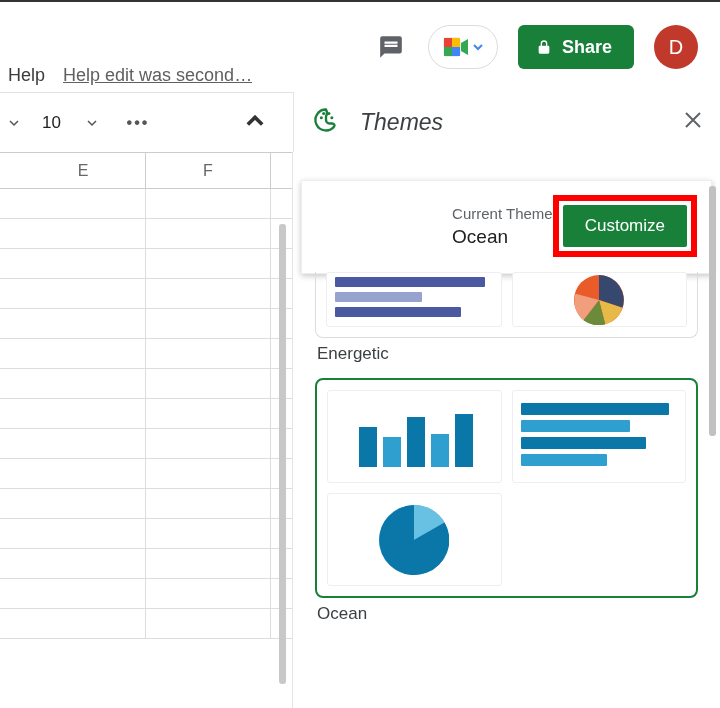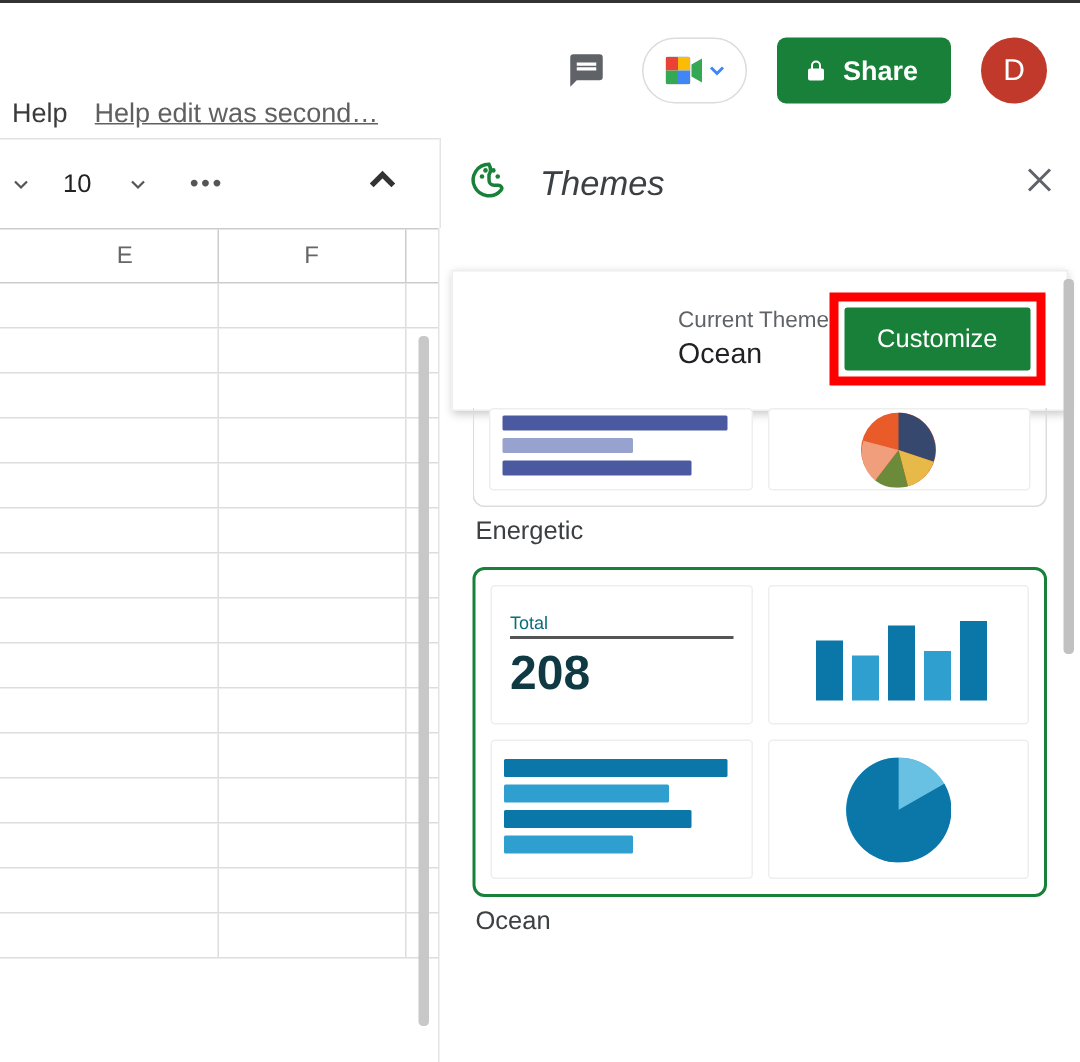--- a/index.html
+++ b/index.html
@@ -275,26 +275,20 @@
             <path d="M16 16 L31 21 A16 16 0 0 1 20 31.5 Z" fill="#e7b948"></path>
             <path d="M16 16 L20 31.5 A16 16 0 0 1 6 29 Z" fill="#6b8a3a"></path>
             <path d="M16 16 L6 29 A16 16 0 0 1 1 12 Z" fill="#f19e7d"></path>
           </svg>
         </div>
       </div>
       <div class="theme-name">Energetic</div>
 
       <div class="theme-card sel">
         <div class="tile">
-          <div class="kpi">
-            <div class="lab">Total</div>
-            <div class="num">208</div>
-          </div>
-        </div>
-        <div class="tile">
           <svg width="130" height="70" viewBox="0 0 130 70">
             <rect x="10" y="25" width="18" height="40" fill="#0b76a8"></rect>
             <rect x="34" y="35" width="18" height="30" fill="#2f9fd0"></rect>
             <rect x="58" y="15" width="18" height="50" fill="#0b76a8"></rect>
             <rect x="82" y="32" width="18" height="33" fill="#2f9fd0"></rect>
             <rect x="106" y="12" width="18" height="53" fill="#0b76a8"></rect>
           </svg>
         </div>
         <div class="tile">
           <div class="mini-table">

